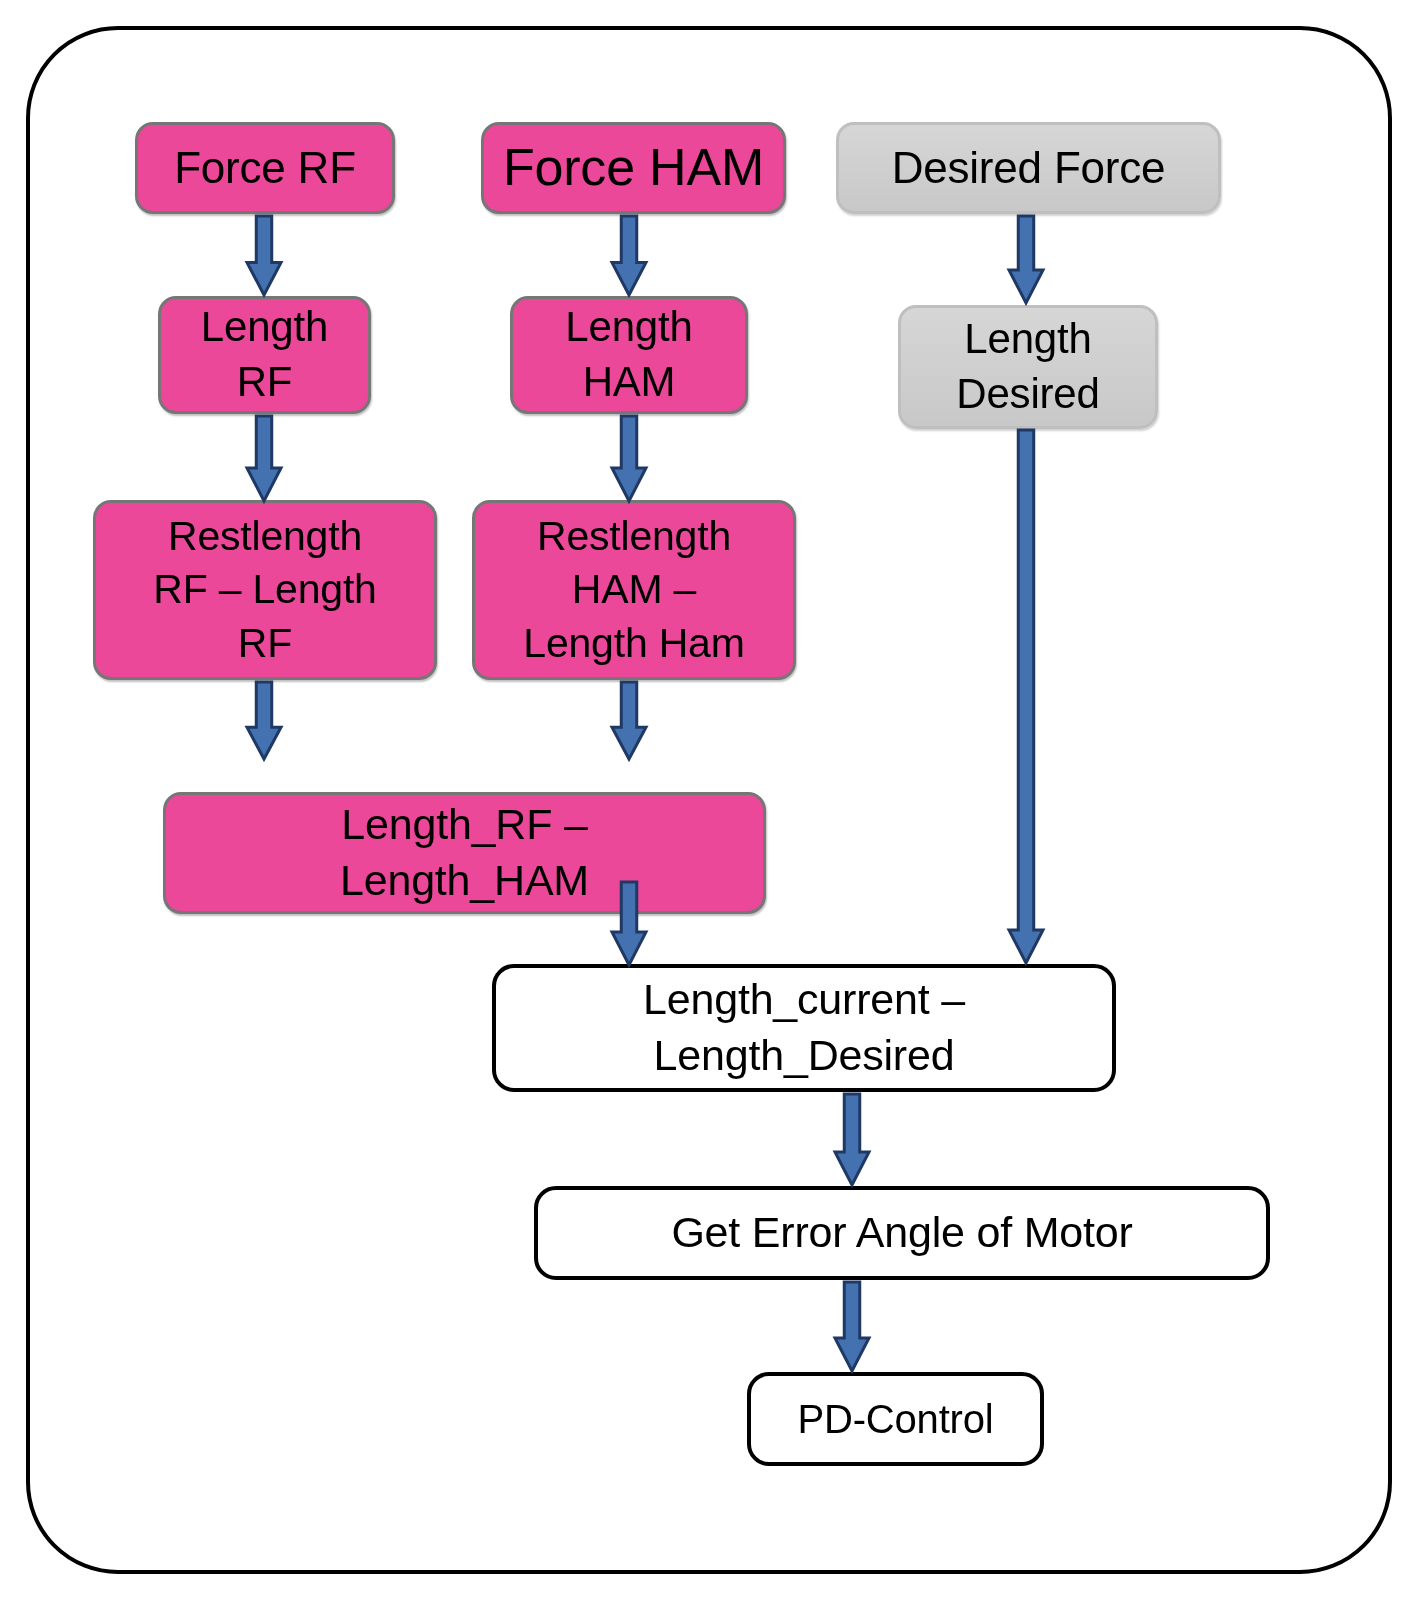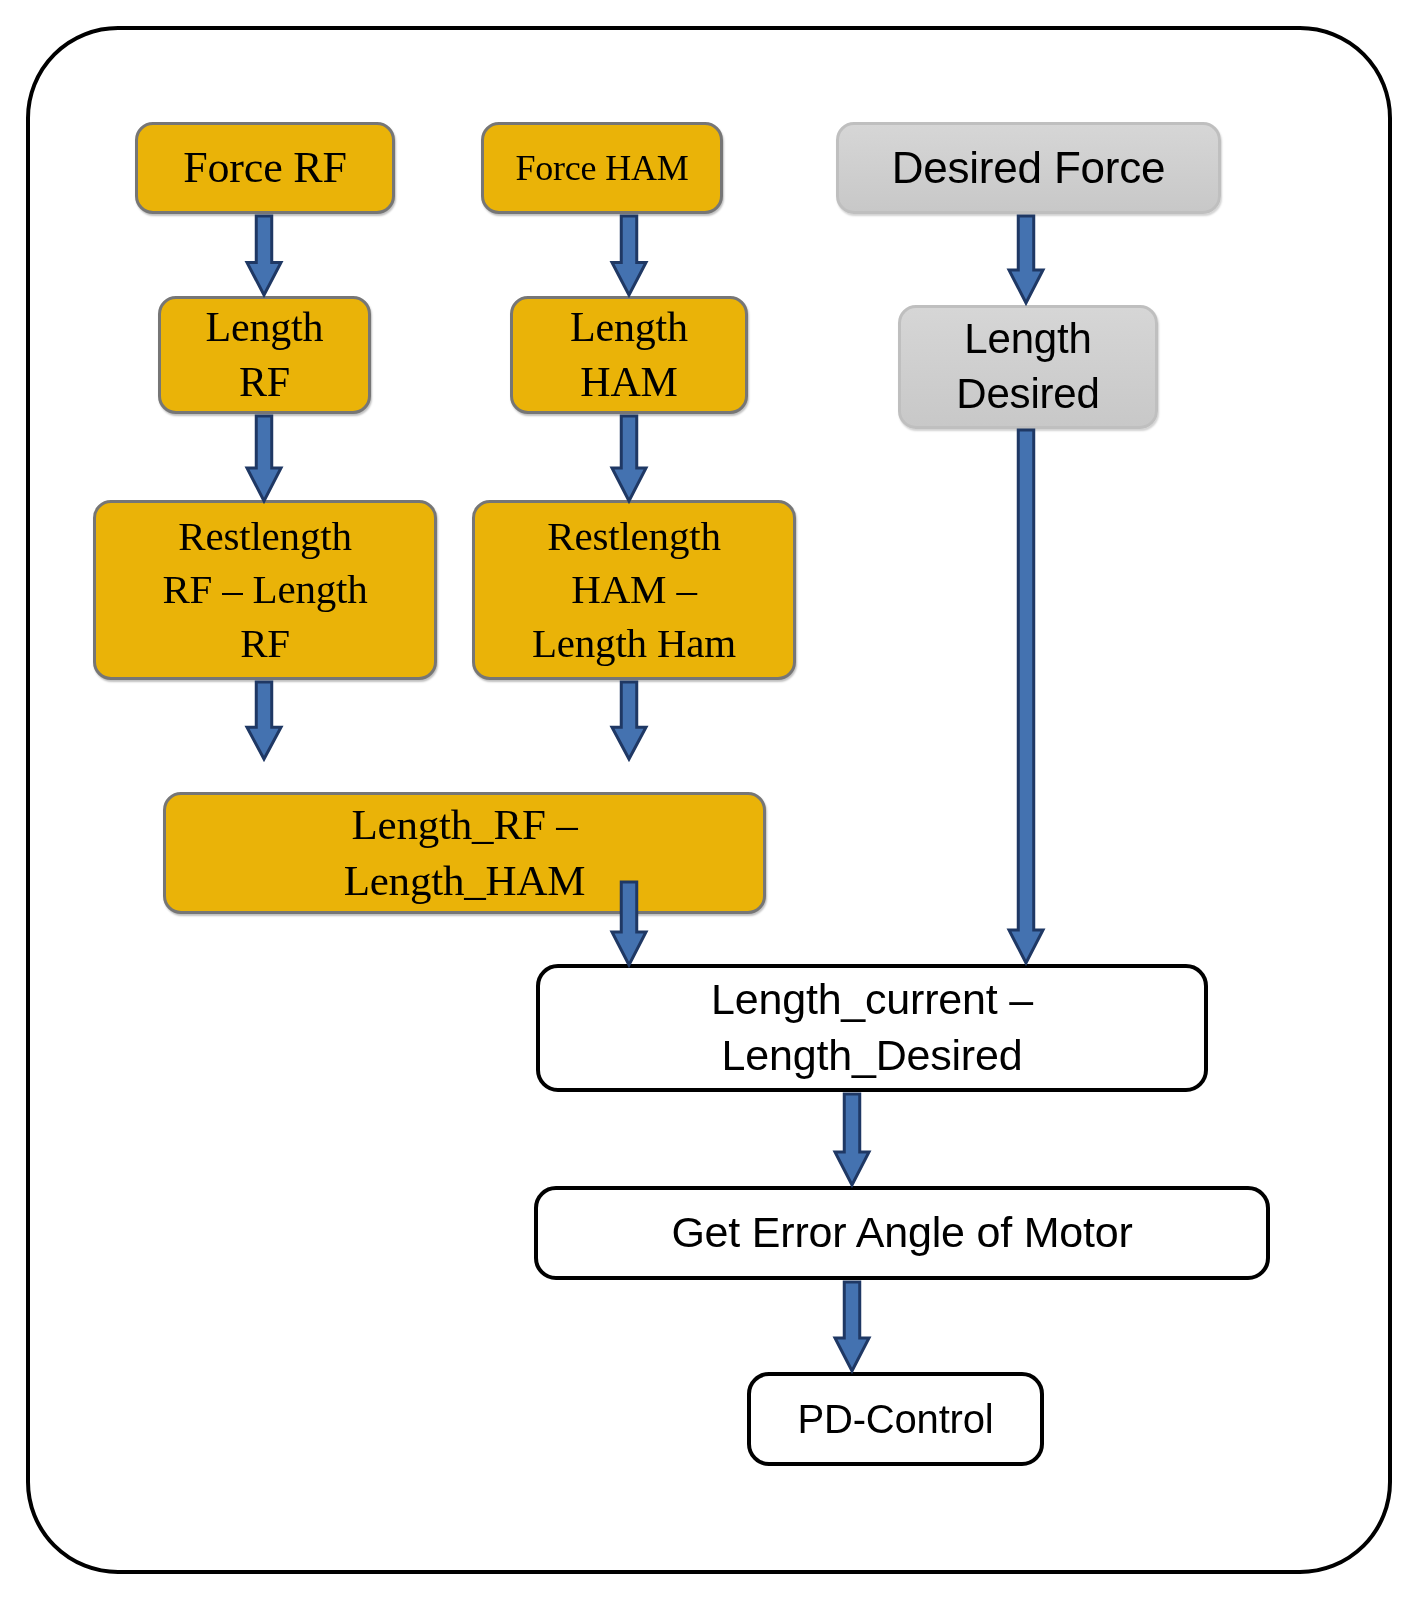--- a/index.html
+++ b/index.html
@@ -35,25 +35,24 @@
     align-items: center;
     justify-content: center;
     text-align: center;
     color: #000000;
     font-family: "Liberation Sans", sans-serif;
     line-height: 1.30;
     white-space: pre-line;
     letter-spacing: -0.2px;
   }
   .node.gray-dark {
-    background: #eab308;
+    background: #ec4899;
     border: 3px solid #767676;
     border-radius: 18px;
     box-shadow: 1px 2px 2px rgba(0,0,0,0.25);
-    font-family: Liberation Serif, serif;
   }
   .node.gray-light {
     background: linear-gradient(180deg,#d6d6d6 0%, #c8c8c8 100%);
     border: 3px solid #bfbfbf;
     border-radius: 18px;
     box-shadow: 1px 2px 2px rgba(0,0,0,0.18);
   }
   .node.white-box {
     background: #ffffff;
     border: 4px solid #000000;
@@ -67,37 +66,37 @@
     overflow: visible;
   }
 </style>
 </head>
 <body>
 
 <div id="canvas">
   <div id="outer-frame"></div>
   <div id="nodes-layer">
       <div class="node gray-dark" style="left: 135px; top: 122px; width: 260px; height: 92px; font-size: 44px;">Force RF</div>
-      <div class="node gray-dark" style="left: 481px; top: 122px; width: 242px; height: 92px; font-size: 36px;">Force HAM</div>
+      <div class="node gray-dark" style="left: 481px; top: 122px; width: 305px; height: 92px; font-size: 52px;">Force HAM</div>
       <div class="node gray-light" style="left: 836px; top: 122px; width: 385px; height: 92px; font-size: 44px;">Desired Force</div>
       <div class="node gray-dark" style="left: 158px; top: 296px; width: 213px; height: 118px; font-size: 42px;">Length
 RF</div>
       <div class="node gray-dark" style="left: 510px; top: 296px; width: 238px; height: 118px; font-size: 42px;">Length
 HAM</div>
       <div class="node gray-light" style="left: 898px; top: 305px; width: 260px; height: 124px; font-size: 42px;">Length
 Desired</div>
       <div class="node gray-dark" style="left: 93px; top: 500px; width: 344px; height: 180px; font-size: 41px;">Restlength
 RF – Length
 RF</div>
       <div class="node gray-dark" style="left: 472px; top: 500px; width: 324px; height: 180px; font-size: 41px;">Restlength
 HAM –
 Length Ham</div>
       <div class="node gray-dark" style="left: 163px; top: 792px; width: 603px; height: 122px; font-size: 43px;">Length_RF –
 Length_HAM</div>
-      <div class="node white-box" style="left: 536px; top: 964px; width: 672px; height: 128px; font-size: 43px;">Length_current –
+      <div class="node white-box" style="left: 492px; top: 964px; width: 624px; height: 128px; font-size: 43px;">Length_current –
 Length_Desired</div>
       <div class="node white-box" style="left: 534px; top: 1186px; width: 736px; height: 94px; font-size: 43px;">Get Error Angle of Motor</div>
       <div class="node white-box" style="left: 707px; top: 1372px; width: 297px; height: 94px; font-size: 40px; margin-left: 40px;">PD-Control</div>
     </div>
   <div id="arrows-layer">
       <div class="arrow" style="left: 246px; top: 216px; width: 36px; height: 80px;">
         <svg width="36" height="80" viewBox="0 0 36 80">
           <polygon points="10.26,0 25.740000000000002,0 25.740000000000002,46.4 35,46.4 18,79 1,46.4 10.26,46.4" fill="#4472b0" stroke="#1f3864" stroke-width="3" stroke-linejoin="miter"></polygon>
         </svg>
       </div>

